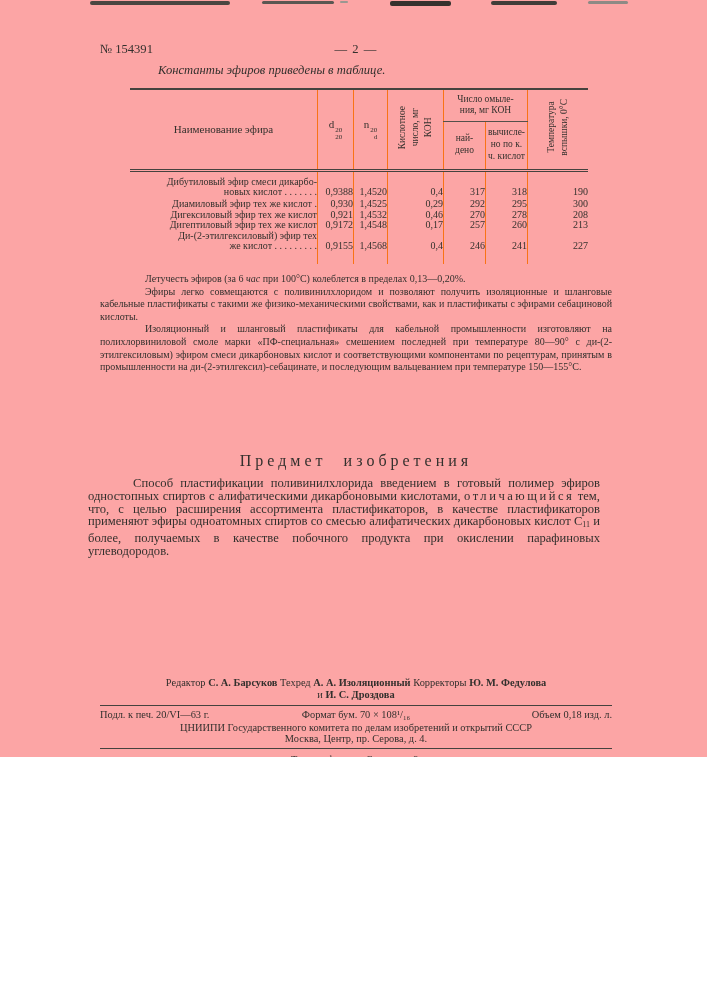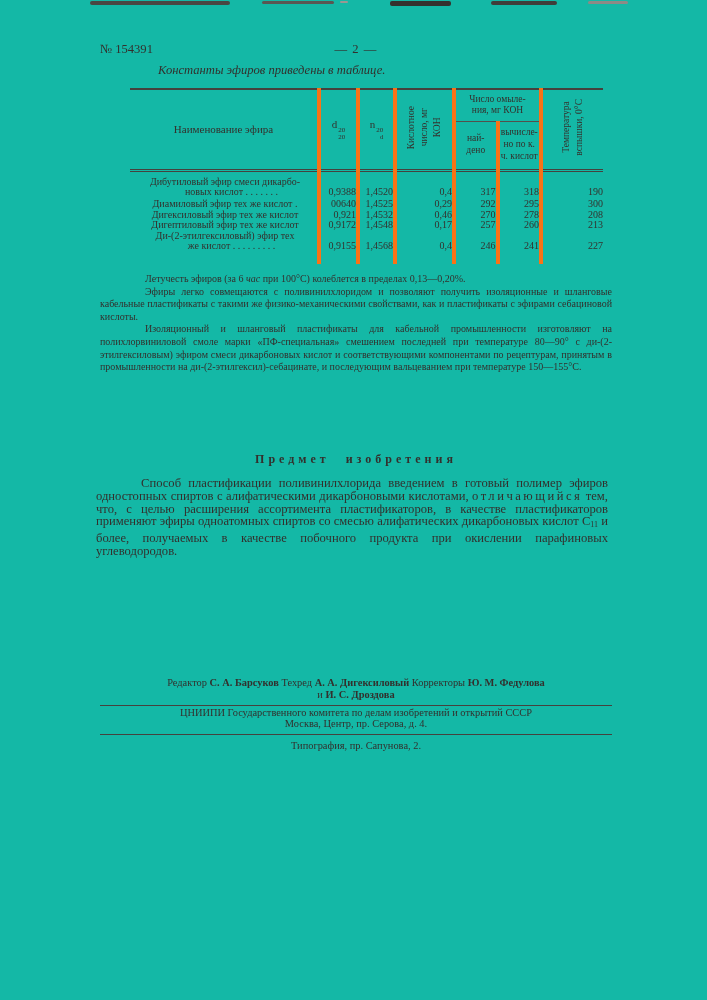--- a/index.html
+++ b/index.html
@@ -1,18 +1,18 @@
 <!DOCTYPE html>
 <html><head>
 <meta charset="utf-8">
 <style>
   html,body { margin:0; padding:0; background:#ffffff; }
   .page {
-    position:relative; width:707px; height:1000px; margin:0 auto;
-    background:#14b8a6; overflow:hidden;
+    position:relative; width:707px; height:757px; margin:0 auto;
+    background:#fca5a5; overflow:hidden;
     font-family:"Liberation Serif","DejaVu Serif",serif;
     color:#33302d;
   }
   
   .edge { position:absolute; top:1px; height:4px; border-radius:2px; }
   .edge.s1 { left:90px;  width:140px; background:#4a4742; }
   .edge.s2 { left:262px; width:72px;  background:#5a5752; height:3px; }
   .edge.s3 { left:340px; width:8px;   background:#9a9791; height:2px; }
   .edge.s4 { left:390px; width:61px;  background:#35322e; height:5px; }
   .edge.s5 { left:491px; width:66px;  background:#403d39; }
@@ -26,21 +26,21 @@
 
   
   table.tbl {
     position:absolute; top:88px; left:130px; width:453px;
     border-collapse:collapse; table-layout:fixed;
     border-top:2px solid #45423e; color:#34312d;
   }
   .tbl th { font-weight:normal; padding:0; }
   .tbl tr.h1 { height:32px; }
   .tbl tr.h2 { height:49px; }
-  .bl { border-left:4px solid #f97316; }
+  .bl { border-left:1px solid #f97316; }
   .dbl { border-bottom:3px double #45423e; }
   .c-nameh { width:187px; font-size:11px; text-align:center; }
   .c-d { width:35px; font-size:11px; text-align:center; }
   .c-n { width:33px; font-size:11px; text-align:center; }
   .c-acid { width:55px; text-align:center; vertical-align:middle; }
   .c-sap { width:83px; font-size:9.5px; line-height:1.2; text-align:center;
            white-space:pre-line; border-bottom:1px solid #54504b; vertical-align:middle; }
   .c-found { width:35px; font-size:9.5px; line-height:1.25; text-align:center;
              white-space:pre-line; vertical-align:middle; }
   .c-calc { width:48px; font-size:9.5px; line-height:1.25; text-align:center;
@@ -50,37 +50,37 @@
     writing-mode:vertical-rl; transform:rotate(180deg);
     white-space:pre-line; font-size:9.5px; line-height:1.35;
     display:inline-block; max-height:78px;
   }
   .stk { display:inline-flex; flex-direction:column; font-size:7px; line-height:7px;
          vertical-align:-4px; margin-left:1px; text-align:right; }
   .tbl tbody td { vertical-align:bottom; font-size:10px; line-height:10.4px; padding:0; }
   .tbl tbody tr.r1 td { padding-top:5px; padding-bottom:2px; }
   .tbl tbody tr.r5 td { padding-bottom:13px; }
   .tbl tbody td.num { text-align:right; }
-  .tbl tbody td.nm { text-align:center; padding-left:3px; }
+  .tbl tbody td.nm { text-align:right; padding-left:3px; }
   .nm2 { padding-left:13px; }
 
   
   .bodytext {
     position:absolute; top:273px; left:100px; width:512px;
     font-size:10px; line-height:12.6px; text-align:justify;
   }
   .bodytext p { margin:0; text-indent:45px; }
   .it { font-style:italic; }
 
   .claimhead {
     position:absolute; top:452px; left:100px; width:512px; text-align:center;
-    font-size:12px; letter-spacing:4px; word-spacing:9px;font-weight:bold;
+    font-size:16px; letter-spacing:4px; word-spacing:9px;
   }
   .claim {
-    position:absolute; top:477px; left:96px; width:512px;
+    position:absolute; top:477px; left:88px; width:512px;
     font-size:12.6px; line-height:12.8px; text-align:justify;
   }
   .claim p { margin:0; text-indent:45px; }
   .sp { letter-spacing:2.5px; }
   sub.c11 { font-size:8px; vertical-align:-2px; }
 
   
   .footer { position:absolute; top:677px; left:100px; width:512px; font-size:10.4px; }
   .credits { text-align:center; line-height:11.5px; }
   .credits b { font-weight:bold; }
@@ -149,21 +149,21 @@
         </td>
         <td class="num bl">0,9388</td>
         <td class="num bl">1,4520</td>
         <td class="num bl">0,4</td>
         <td class="num bl">317</td>
         <td class="num bl">318</td>
         <td class="num bl">190</td>
       </tr>
       <tr>
         <td class="nm">Диамиловый эфир тех же кислот .</td>
-        <td class="num bl">00640</td>
+        <td class="num bl">0,930</td>
         <td class="num bl">1,4525</td>
         <td class="num bl">0,29</td>
         <td class="num bl">292</td>
         <td class="num bl">295</td>
         <td class="num bl">300</td>
       </tr>
       <tr>
         <td class="nm">Дигексиловый эфир тех же кислот</td>
         <td class="num bl">0,921</td>
         <td class="num bl">1,4532</td>
@@ -206,28 +206,33 @@
 
   <div class="claim">
     <p><span>Способ пластификации поливинилхлорида введением в готовый полимер эфиров одностопных спиртов с алифатическими дикарбоновыми кислотами, </span><span class="sp">отличающийся</span><span> тем, что, с целью расширения ассортимента пластификаторов, в качестве пластификаторов применяют эфиры одноатомных спиртов со смесью алифатических дикарбоновых кислот С</span><sub class="c11">11</sub><span> и более, получаемых в качестве побочного продукта при окислении парафиновых углеводородов.</span></p>
   </div>
 
   <div class="footer">
     <div class="credits">
       <span>Редактор</span>
       <b>С. А. Барсуков</b>
       <span>Техред</span>
-      <b>А. А. Дигексиловый</b>
+      <b>А. А. Изоляционный</b>
       <span>Корректоры</span>
       <b>Ю. М. Федулова</b>
       <br>
       <span>и</span>
       <b>И. С. Дроздова</b>
     </div>
     <hr class="rule r1">
+    <div class="coloph">
+      <div class="l">Подл. к печ. 20/VI—63 г.</div>
+      <div class="c">Формат бум. 70 × 108¹/₁₆</div>
+      <div class="r">Объем 0,18 изд. л.</div>
+    </div>
     <div class="org">
       <div>ЦНИИПИ Государственного комитета по делам изобретений и открытий СССР</div>
       <div>Москва, Центр, пр. Серова, д. 4.</div>
     </div>
     <hr class="rule r2">
     <div class="printer">Типография, пр. Сапунова, 2.</div>
   </div>
 
 </div>
 

